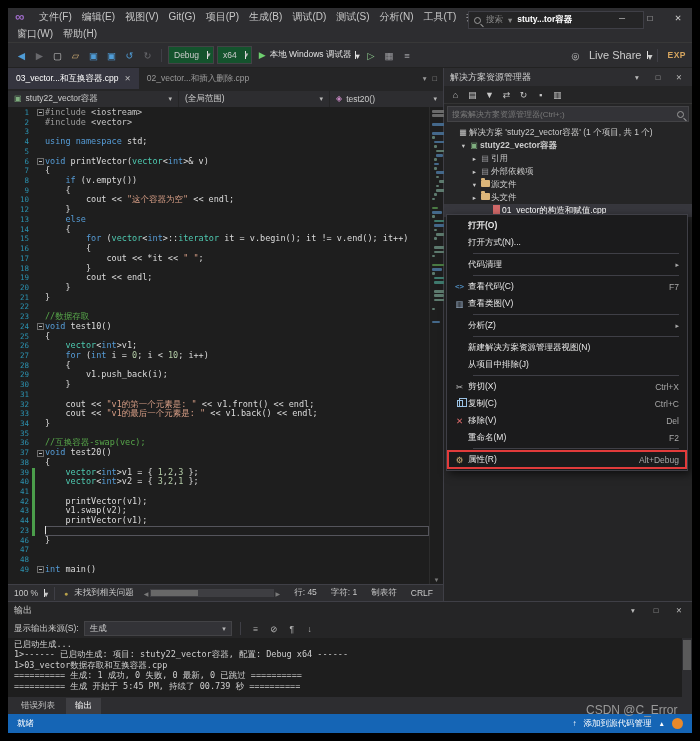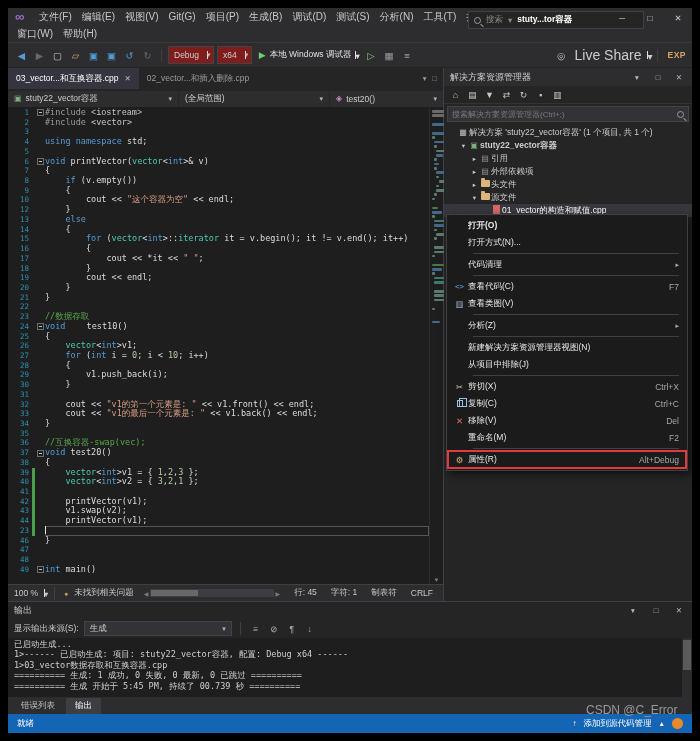--- a/index.html
+++ b/index.html
@@ -21,27 +21,27 @@
 .search-label{color:#8a8a8a;font-size:8.5px}
 .search-value{color:#fff;font-weight:bold;font-size:8.5px;white-space:nowrap}
 .win-btns{position:absolute;right:0;top:0;display:flex}
 .win-btn{width:28px;height:20px;display:flex;align-items:center;justify-content:center;color:#ccc;font-size:8.5px}
 
 
 .toolbar{height:26px;border-top:1px solid #383838;border-bottom:1px solid #222;display:flex;
          align-items:center;padding:0 6px;gap:3px;flex:none}
 .tbtn{width:15px;height:16px;display:flex;align-items:center;justify-content:center;font-size:9.5px}
 .tsep{width:1px;height:13px;background:#3f3f46;margin:0 3px}
-.tsel{height:18px;background:#7f1d1d;border:1px solid #434346;display:flex;align-items:center;
+.tsel{height:18px;background:#14532d;border:1px solid #434346;display:flex;align-items:center;
       padding:0 5px;gap:8px;font-size:8.5px;color:#ccc}
 .tsel .caret,.nav-caret,.out-caret{font-size:7px;color:#b8b8b8}
 .run-btn{display:flex;align-items:center;gap:4px;padding:0 4px;height:18px;color:#e0e0e0;font-size:8.5px}
 .play{color:#6fcf6f;font-size:9px}
 .toolbar-right{margin-left:auto;display:flex;align-items:center;gap:6px}
-.live-share{font-size:14px;color:#ccc}
+.live-share{font-size:11px;color:#ccc}
 .exp{color:#d7a65f;font-weight:bold;font-size:8.5px;letter-spacing:.5px}
 
 
 .main{flex:1;display:flex;min-height:0}
 .editor-col{flex:1;display:flex;flex-direction:column;min-width:0;background:#1e1e1e;border-right:1px solid #3f3f46}
 
 
 .tabstrip{height:21px;background:#252526;display:flex;align-items:stretch;flex:none}
 .tab{display:flex;align-items:center;gap:6px;padding:0 8px;font-size:8.5px;color:#9a9a9a}
 .tab.active{background:#35353f;color:#fff}
@@ -261,21 +261,21 @@
       </div>
 
       <div class="code-area">
         <div class="code-scroll" id="code-lines">
             <div class="code-row">
               <span class="ln">1</span>
               <span class="chg"></span>
               <span class="fold">
                 <span class="fold-box"></span>
               </span>
-              <span class="ctext"><span style="color: rgb(155, 155, 155);">#include </span><span style="color: rgb(200, 200, 200); font-family: Liberation Mono, monospace;">&lt;iostream&gt;</span></span>
+              <span class="ctext"><span style="color: rgb(155, 155, 155);">#include </span><span style="color: rgb(200, 200, 200);">&lt;iostream&gt;</span></span>
             </div>
             <div class="code-row">
               <span class="ln">2</span>
               <span class="chg"></span>
               <span class="fold"></span>
               <span class="ctext"><span style="color: rgb(155, 155, 155);">#include </span><span style="color: rgb(200, 200, 200);">&lt;vector&gt;</span></span>
             </div>
             <div class="code-row">
               <span class="ln">3</span>
               <span class="chg"></span>
@@ -397,21 +397,21 @@
               <span class="chg"></span>
               <span class="fold"></span>
               <span class="ctext"><span style="color: rgb(87, 166, 74);">//数据存取</span></span>
             </div>
             <div class="code-row">
               <span class="ln">24</span>
               <span class="chg"></span>
               <span class="fold">
                 <span class="fold-box"></span>
               </span>
-              <span class="ctext"><span style="color: rgb(86, 156, 214);">void </span><span style="color: rgb(220, 220, 220); margin-left: 16px;">test10()</span></span>
+              <span class="ctext"><span style="color: rgb(86, 156, 214);">void </span><span style="color: rgb(220, 220, 220);">test10()</span></span>
             </div>
             <div class="code-row">
               <span class="ln">25</span>
               <span class="chg"></span>
               <span class="fold"></span>
               <span class="ctext"><span style="color: rgb(220, 220, 220);">{</span></span>
             </div>
             <div class="code-row">
               <span class="ln">26</span>
               <span class="chg"></span>
@@ -672,28 +672,28 @@
             <span class="chev">▸</span>
             <span class="ticon" style="color: rgb(154, 154, 158);">▤</span>
             <span class="tlabel">引用</span>
           </div>
           <div class="trow" style="padding-left: 26px;">
             <span class="chev">▸</span>
             <span class="ticon" style="color: rgb(154, 154, 158);">▤</span>
             <span class="tlabel">外部依赖项</span>
           </div>
           <div class="trow" style="padding-left: 26px;">
+            <span class="chev">▾</span>
+            <span class="ticon"><span class="ico-folder"></span></span>
+            <span class="tlabel">源文件</span>
+          </div>
+          <div class="trow" style="padding-left: 26px;">
             <span class="chev">▸</span>
             <span class="ticon"><span class="ico-folder"></span></span>
             <span class="tlabel">头文件</span>
-          </div>
-          <div class="trow" style="padding-left: 26px;">
-            <span class="chev">▾</span>
-            <span class="ticon"><span class="ico-folder"></span></span>
-            <span class="tlabel">源文件</span>
           </div>
           <div class="trow selected" style="padding-left: 37px;">
             <span class="chev"></span>
             <span class="ticon"><span class="ico-doc red"></span></span>
             <span class="tlabel">01_vector的构造和赋值.cpp</span>
           </div>
         </div>
 
       <div class="ctx" id="ctx-items">
           <div class="ctx-item bold">

